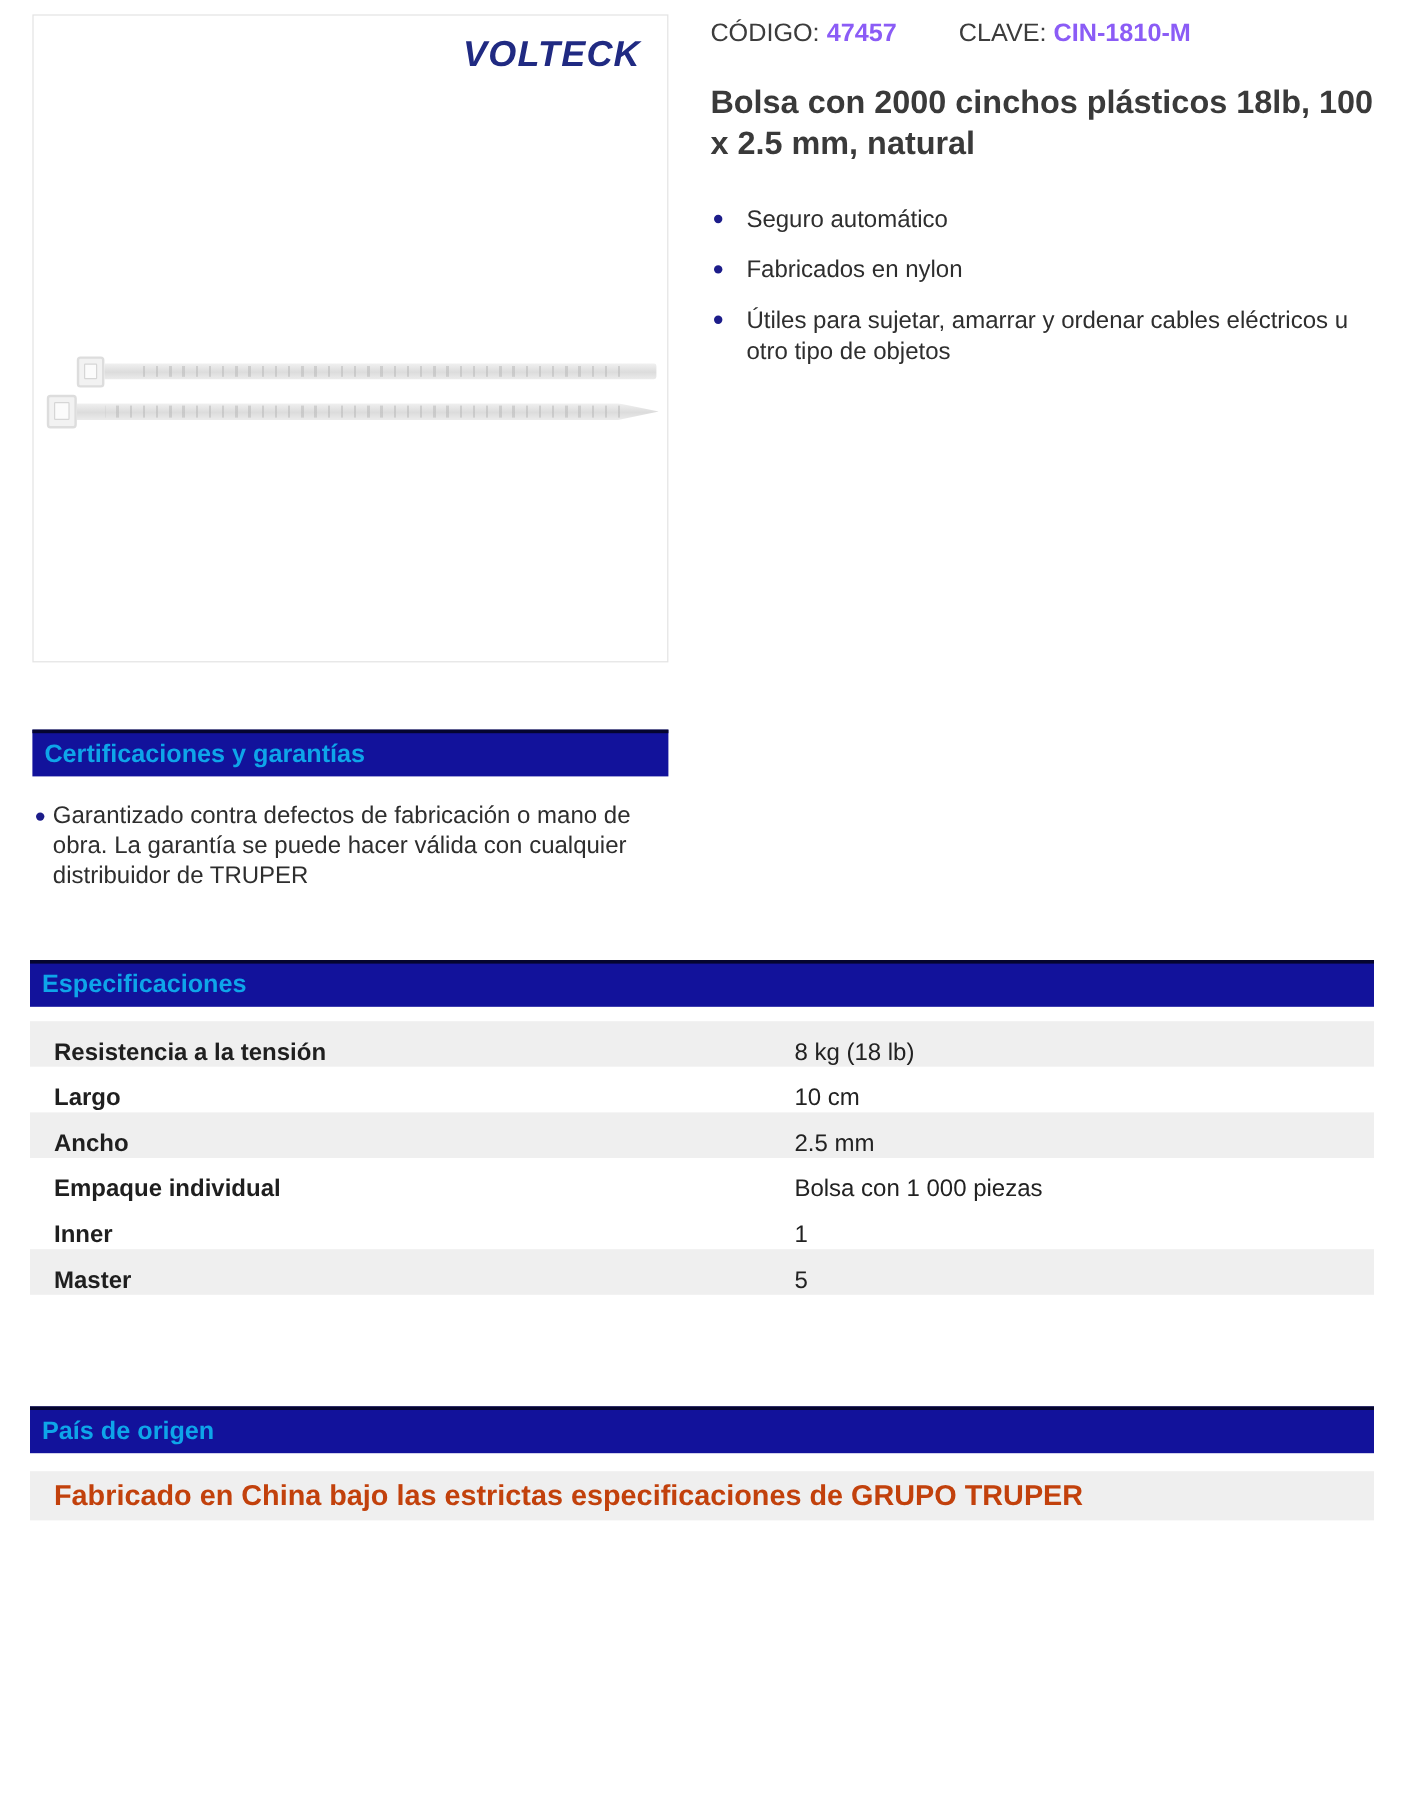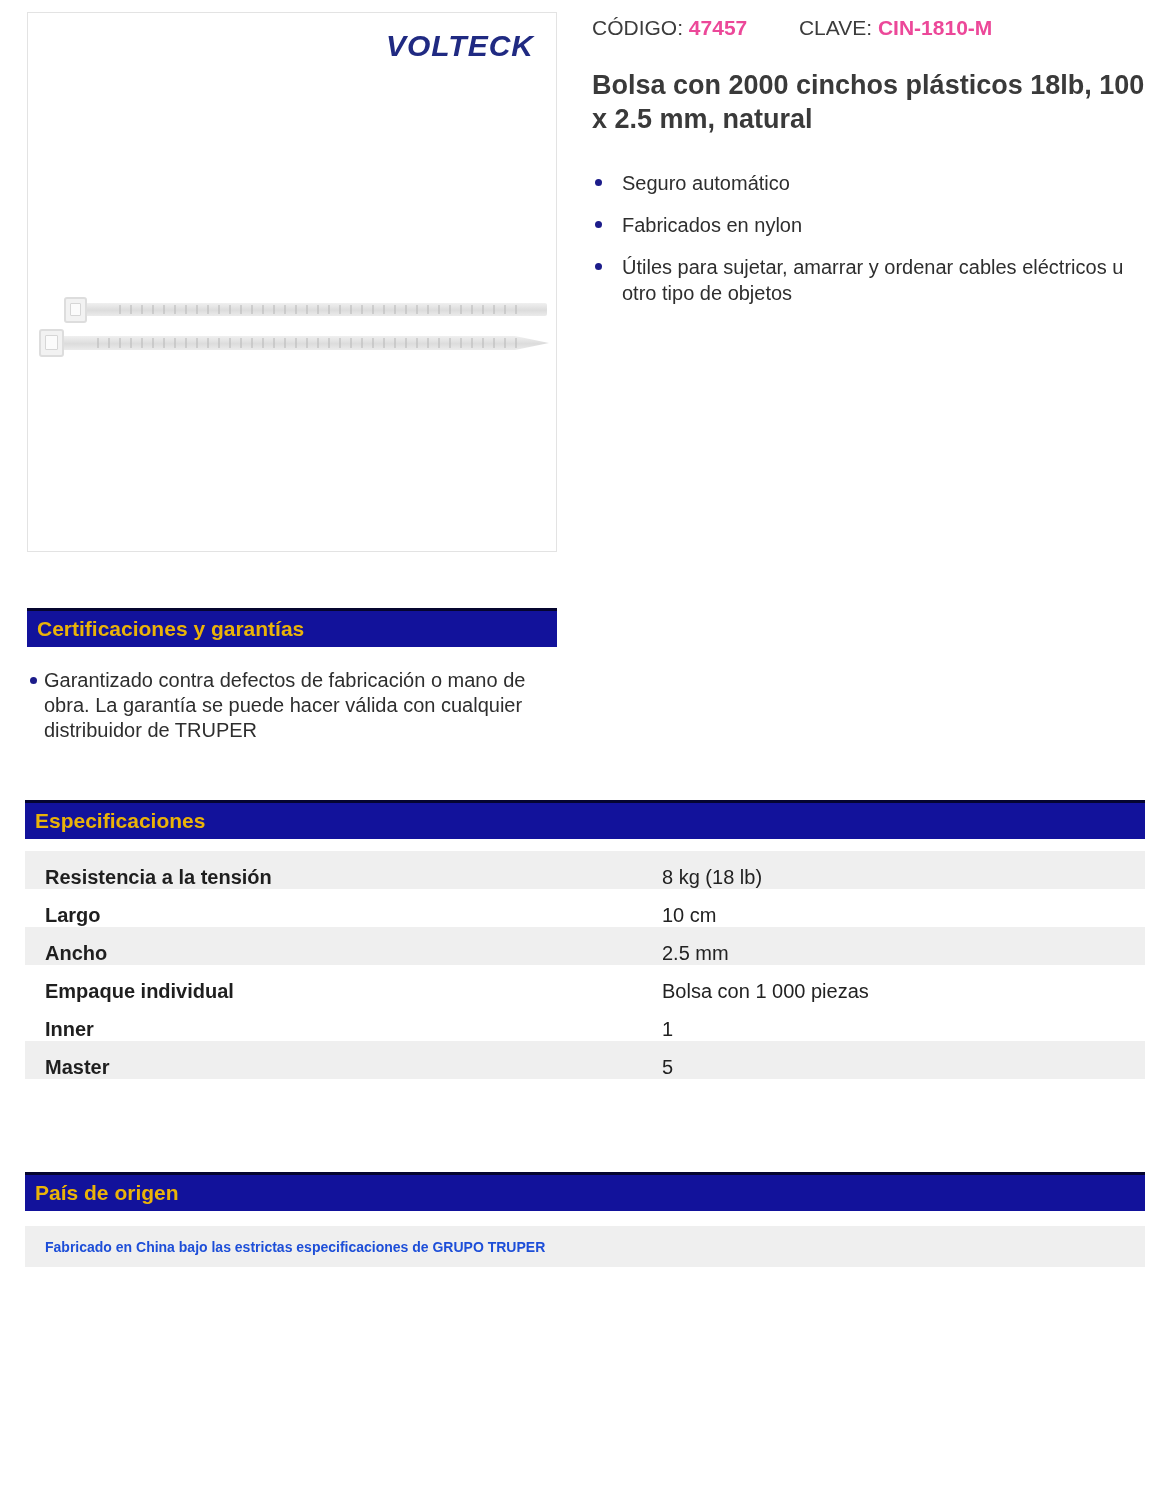--- a/index.html
+++ b/index.html
@@ -50,21 +50,21 @@
   }
   .tie1-head { left:36px; top:284px; width:23px; height:26px; }
   .tie1-strap { left:59px; top:290px; width:460px; height:13px; border-radius:0 2px 2px 0; }
   .tie2-head { left:11px; top:316px; width:25px; height:28px; }
   .tie2-strap { left:36px; top:323px; width:485px; height:14px;
     clip-path:polygon(0 0, 93% 0, 100% 50%, 93% 100%, 0 100%); }
 
   
   .info { position:absolute; left:592px; top:16px; width:560px; }
   .code-line { font-size:21px; color:#3c3c3c; }
-  .code-line .val { font-weight:bold; color:#ec4899; }
+  .code-line .val { font-weight:bold; color:#8b5cf6; }
   .code-line .gap { display:inline-block; width:40px; }
   .prod-title {
     margin-top:28px;
     font-size:27px; line-height:34px;
     font-weight:bold; color:#3a3a3a;
   }
   .features { margin-top:34px; list-style:none; }
   .features li {
     position:relative;
     padding-left:30px;
@@ -76,21 +76,21 @@
     width:7px; height:7px; border-radius:50%;
     background:#1c1c8a;
   }
 
   
   .section-bar {
     position:absolute;
     height:39px;
     background:#12129b;
     border-top:3px solid #05052f;
-    color:#eab308;
+    color:#0ea5e9;
     font-size:21px; font-weight:bold;
     line-height:35px;
     padding-left:10px;
   }
   .cert-bar { left:27px; top:608px; width:530px; }
   .spec-bar { left:25px; top:800px; width:1120px; }
   .origin-bar { left:25px; top:1172px; width:1120px; }
 
   
   .warranty {
@@ -114,21 +114,21 @@
     font-size:20px; font-weight:bold; color:#1f1f1f;
   }
   .spec-row .cell-value { font-size:20px; color:#222222; }
 
   
   .origin-row {
     position:absolute; left:25px; top:1226px; width:1120px; height:41px;
     background:#efefef;
     display:flex; align-items:center;
     padding-left:20px;
-    font-size:14px; font-weight:bold; color:#1d4ed8;
+    font-size:24px; font-weight:bold; color:#c2410c;
   }
 </style>
 </head>
 <body>
 
 <div class="page">
 
   <div class="product-box">
     <div class="brand-logo">VOLTECK</div>
     <div class="tie-head tie1-head">

